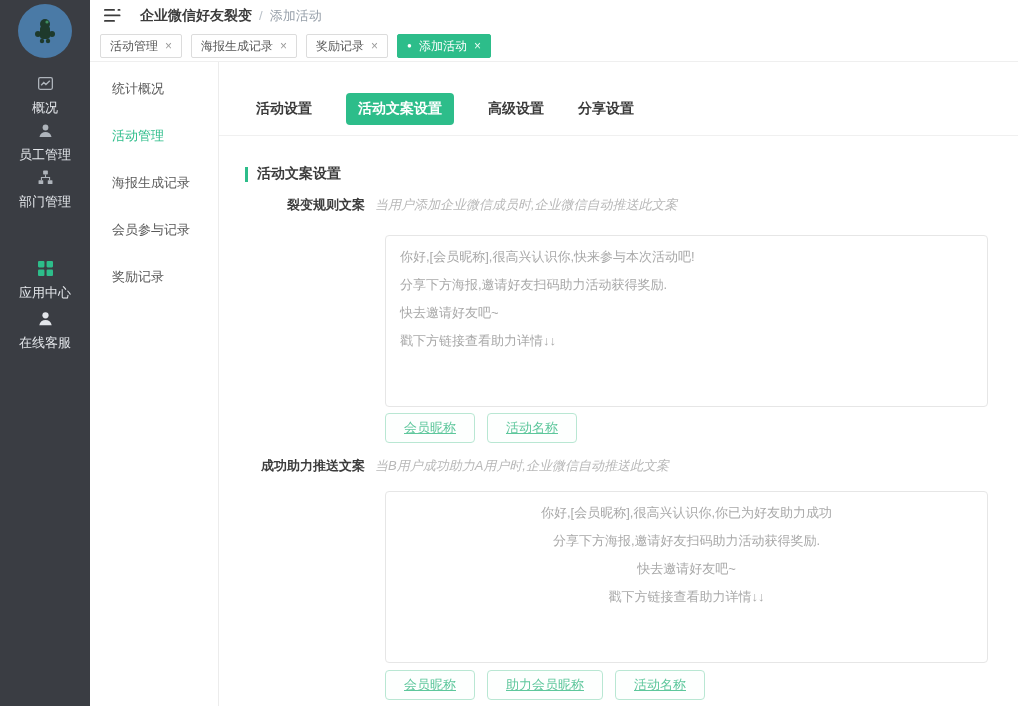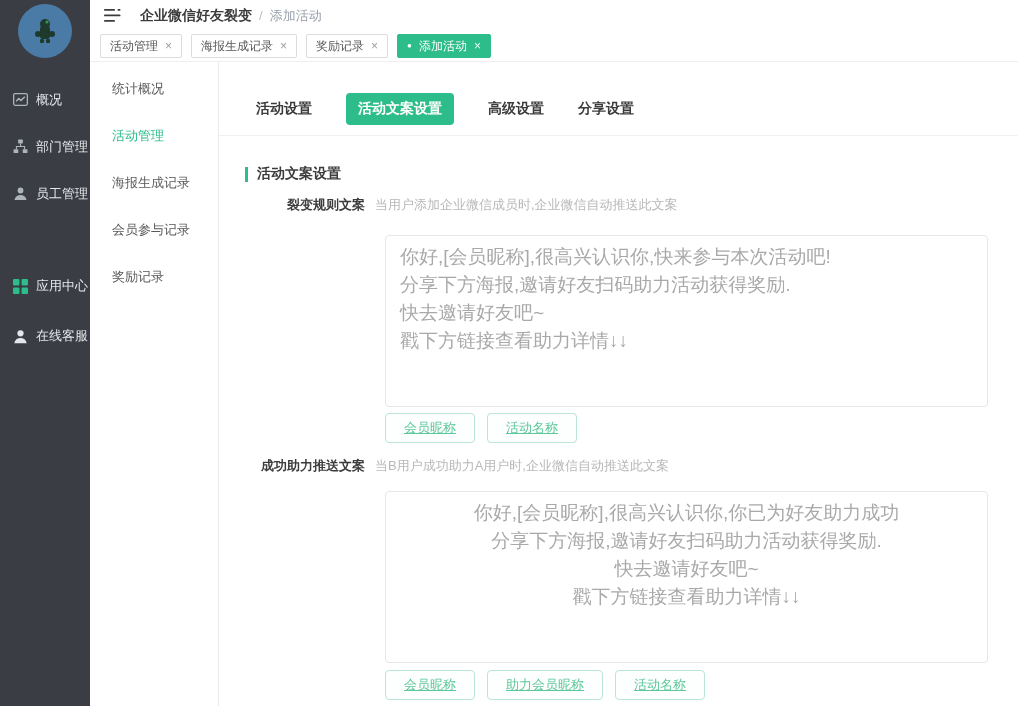--- a/index.html
+++ b/index.html
@@ -6,22 +6,22 @@
   html,body { width:1018px; height:706px; overflow:hidden; background:#fff;
     font-family:"Liberation Sans","DejaVu Sans",sans-serif; }
   .app { position:relative; width:1018px; height:706px; background:#fff; }
 
   
   .dark-sidebar { position:absolute; left:0; top:0; width:90px; height:706px; background:#3a3d43; }
   .logo-area { height:62px; display:flex; align-items:center; justify-content:center; }
   .logo-circle { width:54px; height:54px; border-radius:50%; background:#4a7aa6;
     display:flex; align-items:center; justify-content:center; }
   .side-nav { padding-top:14px; }
-  .side-item { height:47px; display:flex; align-items:center; gap:8px; padding-left:13px;
-    color:#e3e6ea; font-size:13px; cursor:pointer; white-space:nowrap; }
+  .side-item { height:47px; display:flex; align-items:center; gap:8px; 
+    color:#e3e6ea; font-size:13px; cursor:pointer; white-space:nowrap;flex-direction:column; }
   .side-item .ic { width:15px; height:15px; display:inline-flex; align-items:center; justify-content:center; color:#aeb4bb; flex:none; }
   .side-gap { height:44px; }
   .side-item.h50 { height:50px; }
 
   
   .topbar { position:absolute; left:90px; top:0; width:928px; height:31px; background:#fff;
     display:flex; align-items:center; padding:0 6px 0 14px; white-space:nowrap; }
   .hamburger { width:18px; height:16px; margin-right:18px; cursor:pointer; display:inline-flex; align-items:center; }
   .crumb-root { font-size:14px; font-weight:bold; color:#3c3c3c; cursor:pointer; }
   .crumb-sep { font-size:13px; color:#b9c0c8; margin:0 7px; }
@@ -55,24 +55,24 @@
   .main-tabs { display:flex; align-items:center; gap:34px; padding:31px 0 10px 37px; border-bottom:1px solid #f0f0f0; }
   .mtab { font-size:14px; font-weight:bold; color:#3c3c3c; cursor:pointer; padding:6px 0; }
   .mtab.active { background:#2dbd8a; color:#fff; border-radius:4px; padding:7px 12px; }
   .section-head { display:flex; align-items:center; gap:9px; margin:29px 0 0 26px; }
   .section-bar { width:3px; height:15px; background:#2dbd8a; }
   .section-title { font-size:14px; font-weight:bold; color:#3c3c3c; }
   .field-head { display:flex; align-items:baseline; }
   .field-head.f1 { margin-top:13px; }
   .field-head.f2 { margin-top:14px; }
   .field-label { width:146px; text-align:right; font-size:13px; font-weight:bold; color:#3c3c3c; flex:none; }
-  .field-hint { margin-left:10px; font-size:13px; color:#b8b8b8; }
+  .field-hint { margin-left:10px; font-size:13px; color:#b8b8b8;font-style:italic; }
   .copy-textarea { display:block; margin:21px 0 0 166px; width:603px; height:172px; resize:none;
     border:1px solid #e6e6e6; border-radius:4px; padding:7px 14px; color:#a9a9a9;
-    font-size:19px; line-height:28px; outline:none; overflow:auto;
+    font-size:13px; line-height:28px; outline:none; overflow:auto;
     font-family:"Liberation Sans","DejaVu Sans",sans-serif; }
   .copy-textarea.t2 { margin-top:16px;text-align:center; }
   .btn-row { display:flex; gap:12px; margin:6px 0 0 166px; }
   .btn-row.b2 { margin-top:7px; }
   .tag-btn { height:30px; padding:0 18px; border:1px solid #b9e7d3; background:#fdfffe;
     color:#5ec79c; font-size:13px; border-radius:4px; cursor:pointer;
     font-family:"Liberation Sans","DejaVu Sans",sans-serif;text-decoration:underline; }
 </style>
 </head>
 <body>
@@ -101,36 +101,36 @@
           <svg width="15" height="15" viewBox="0 0 14 14">
               <rect x="0.6" y="1.6" width="12.8" height="10.8" rx="1.4" fill="none" stroke="currentColor" stroke-width="1.2"></rect>
               <polyline points="3,8.6 5.4,6 7.4,8 11,4.4" fill="none" stroke="currentColor" stroke-width="1.3"></polyline>
             </svg>
         </span>
         <span>概况</span>
       </div>
       <div class="side-item">
         <span class="ic">
           <svg width="15" height="15" viewBox="0 0 14 14" fill="currentColor">
+              <circle cx="7" cy="4.2" r="2.7"></circle>
+              <path d="M1.4 13c.5-3.1 2.9-4.6 5.6-4.6s5.1 1.5 5.6 4.6z"></path>
+            </svg>
+        </span>
+        <span>员工管理</span>
+      </div>
+      <div class="side-item">
+        <span class="ic">
+          <svg width="15" height="15" viewBox="0 0 14 14" fill="currentColor">
               <rect x="4.8" y="0.5" width="4.4" height="3.6" rx="0.6"></rect>
               <rect x="0.5" y="9.5" width="4.4" height="3.6" rx="0.6"></rect>
               <rect x="9.1" y="9.5" width="4.4" height="3.6" rx="0.6"></rect>
               <path d="M6.5 4.1h1v2.4h3.8v3h-1V7.5H3.7v2h-1v-3h3.8z"></path>
             </svg>
         </span>
         <span>部门管理</span>
-      </div>
-      <div class="side-item">
-        <span class="ic">
-          <svg width="15" height="15" viewBox="0 0 14 14" fill="currentColor">
-              <circle cx="7" cy="4.2" r="2.7"></circle>
-              <path d="M1.4 13c.5-3.1 2.9-4.6 5.6-4.6s5.1 1.5 5.6 4.6z"></path>
-            </svg>
-        </span>
-        <span>员工管理</span>
       </div>
       <div class="side-gap"></div>
       <div class="side-item h50">
         <span class="ic" style="color:#2dbd8a;">
           <svg width="15" height="15" viewBox="0 0 14 14" fill="currentColor">
               <rect x="0" y="0" width="6" height="6" rx="1"></rect>
               <rect x="8" y="0" width="6" height="6" rx="1"></rect>
               <rect x="0" y="8" width="6" height="6" rx="1"></rect>
               <rect x="8" y="8" width="6" height="6" rx="1"></rect>
             </svg>

